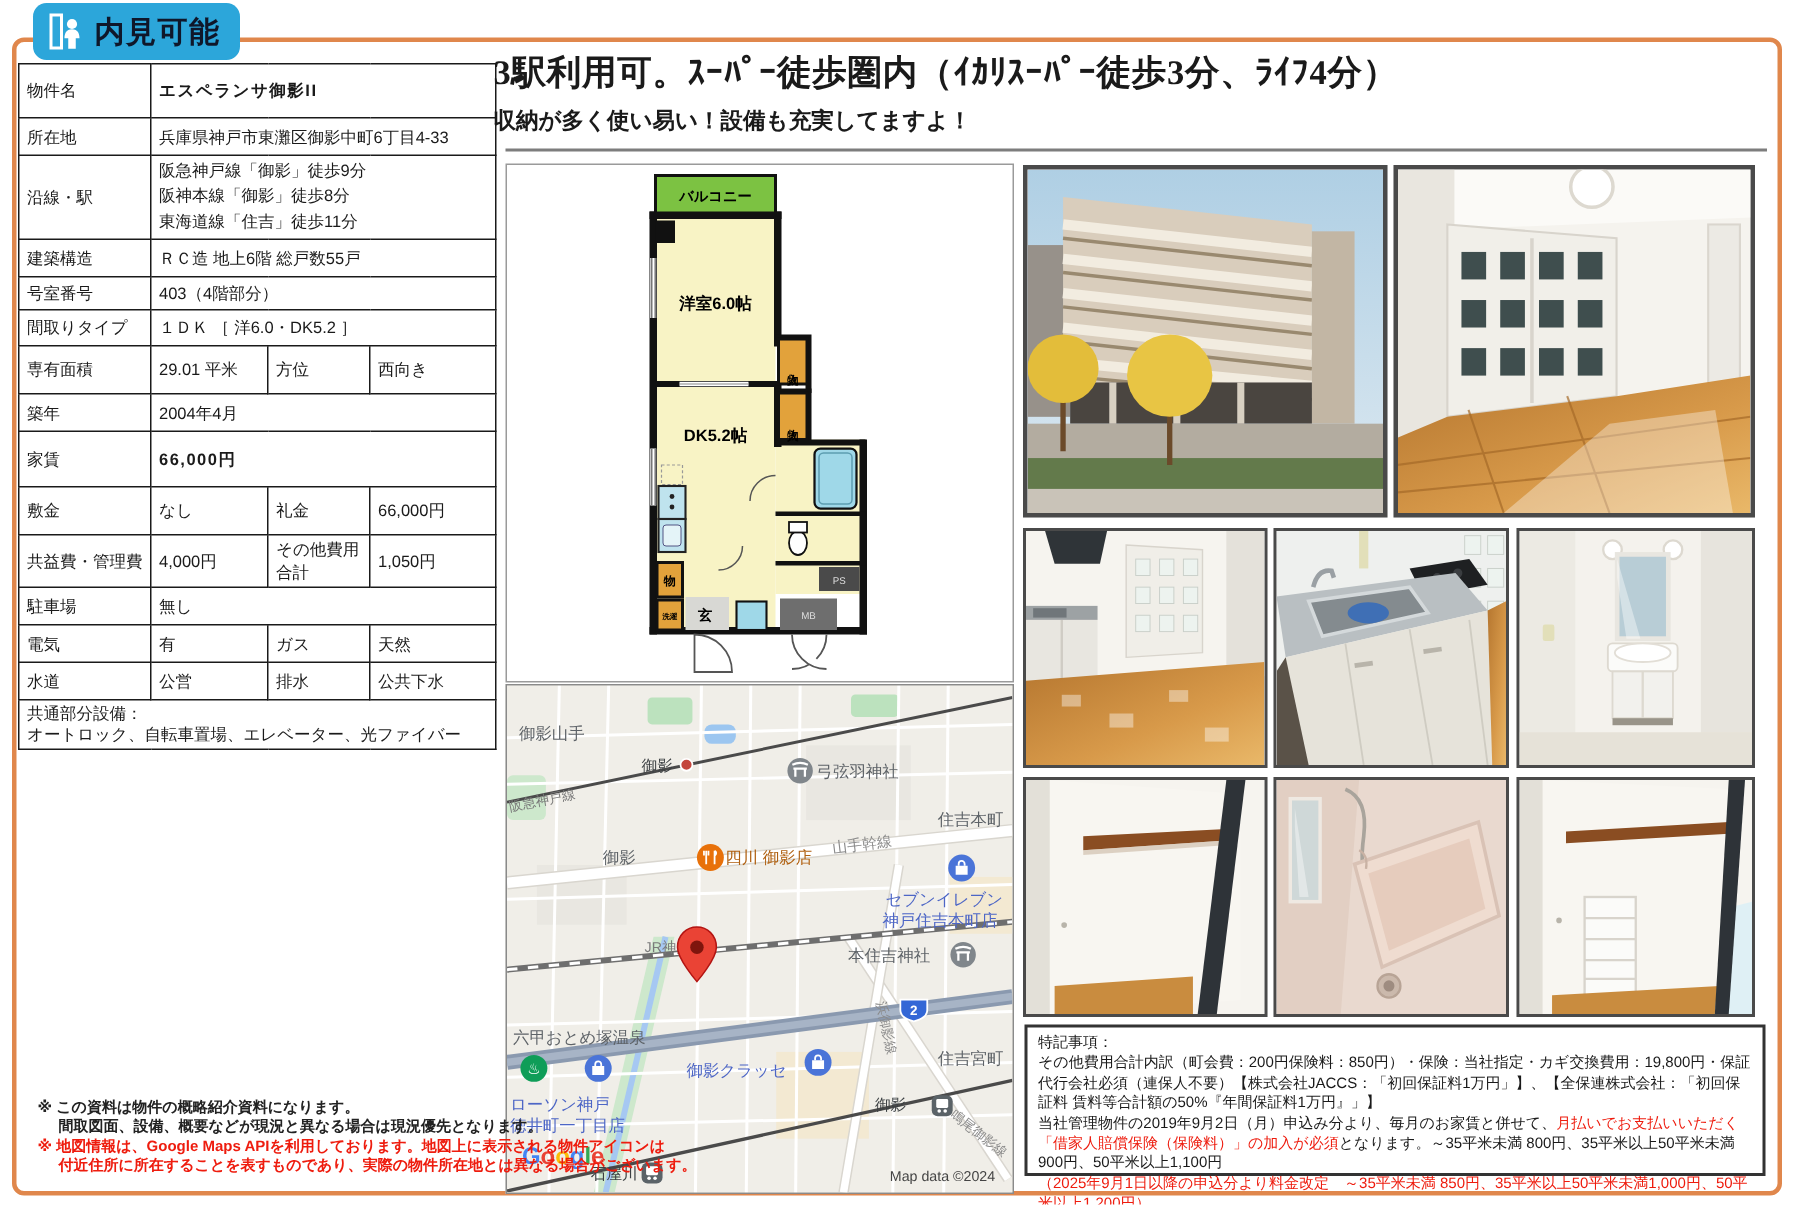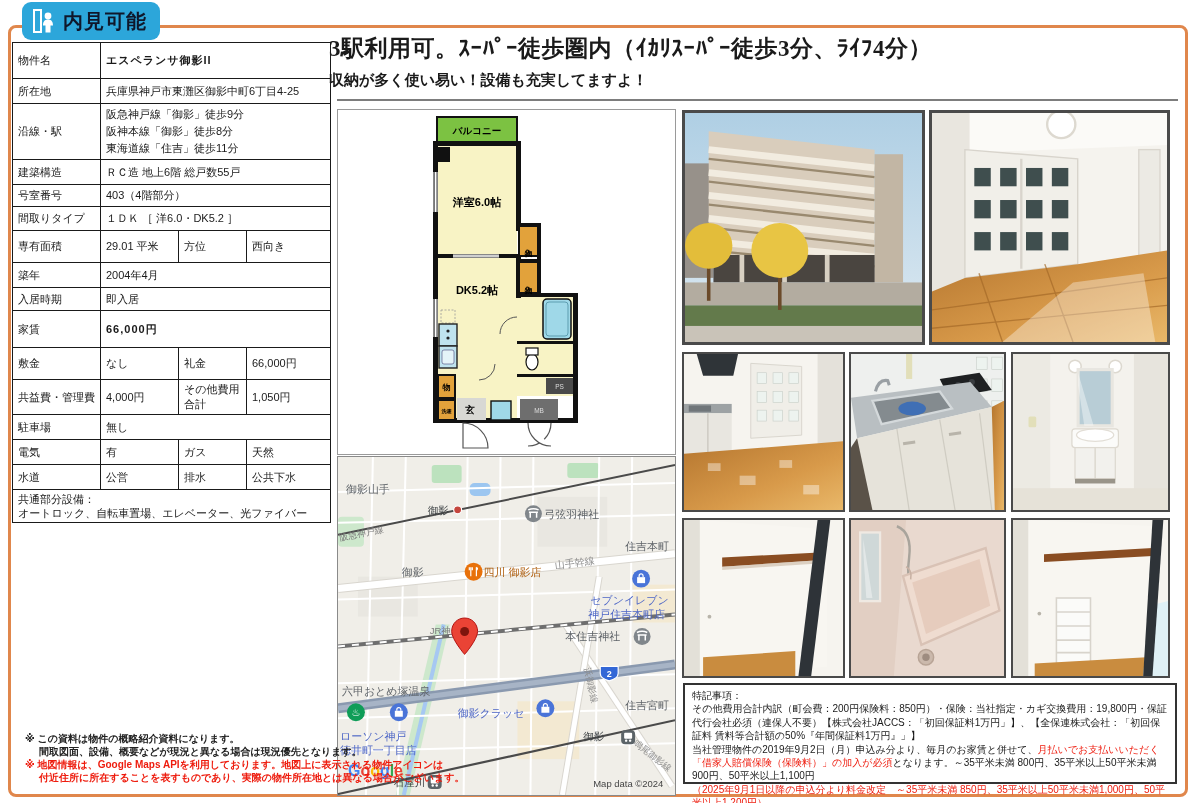--- a/index.html
+++ b/index.html
@@ -80,21 +80,21 @@
       <col style="width:68px">
       <col style="width:84px">
     </colgroup>
   <tbody>
   <tr style="height:36px">
         <td class="lab">物件名</td>
         <td colspan="3" class="big-name">エスペランサ御影II</td>
       </tr>
   <tr style="height:25px">
         <td class="lab">所在地</td>
-        <td colspan="3">兵庫県神戸市東灘区御影中町6丁目4-25</td>
+        <td colspan="3">兵庫県神戸市東灘区御影中町6丁目4-33</td>
       </tr>
   <tr style="height:56px">
         <td class="lab">沿線・駅</td>
     <td colspan="3" class="mline">
       <div>阪急神戸線「御影」徒歩9分</div>
       <div>阪神本線「御影」徒歩8分</div>
       <div>東海道線「住吉」徒歩11分</div>
     </td>
       </tr>
   <tr style="height:25px">
@@ -111,24 +111,20 @@
       </tr>
   <tr style="height:32px">
         <td class="lab">専有面積</td>
         <td>29.01 平米</td>
         <td class="lab">方位</td>
         <td>西向き</td>
       </tr>
   <tr style="height:25px">
         <td class="lab">築年</td>
         <td colspan="3">2004年4月</td>
-      </tr>
-  <tr style="height:23px">
-        <td class="lab">入居時期</td>
-        <td colspan="3">即入居</td>
       </tr>
   <tr style="height:37px">
         <td class="lab">家賃</td>
         <td colspan="3" class="rent">66,000円</td>
       </tr>
   <tr style="height:32px">
         <td class="lab">敷金</td>
         <td>なし</td>
         <td class="lab">礼金</td>
         <td>66,000円</td>

